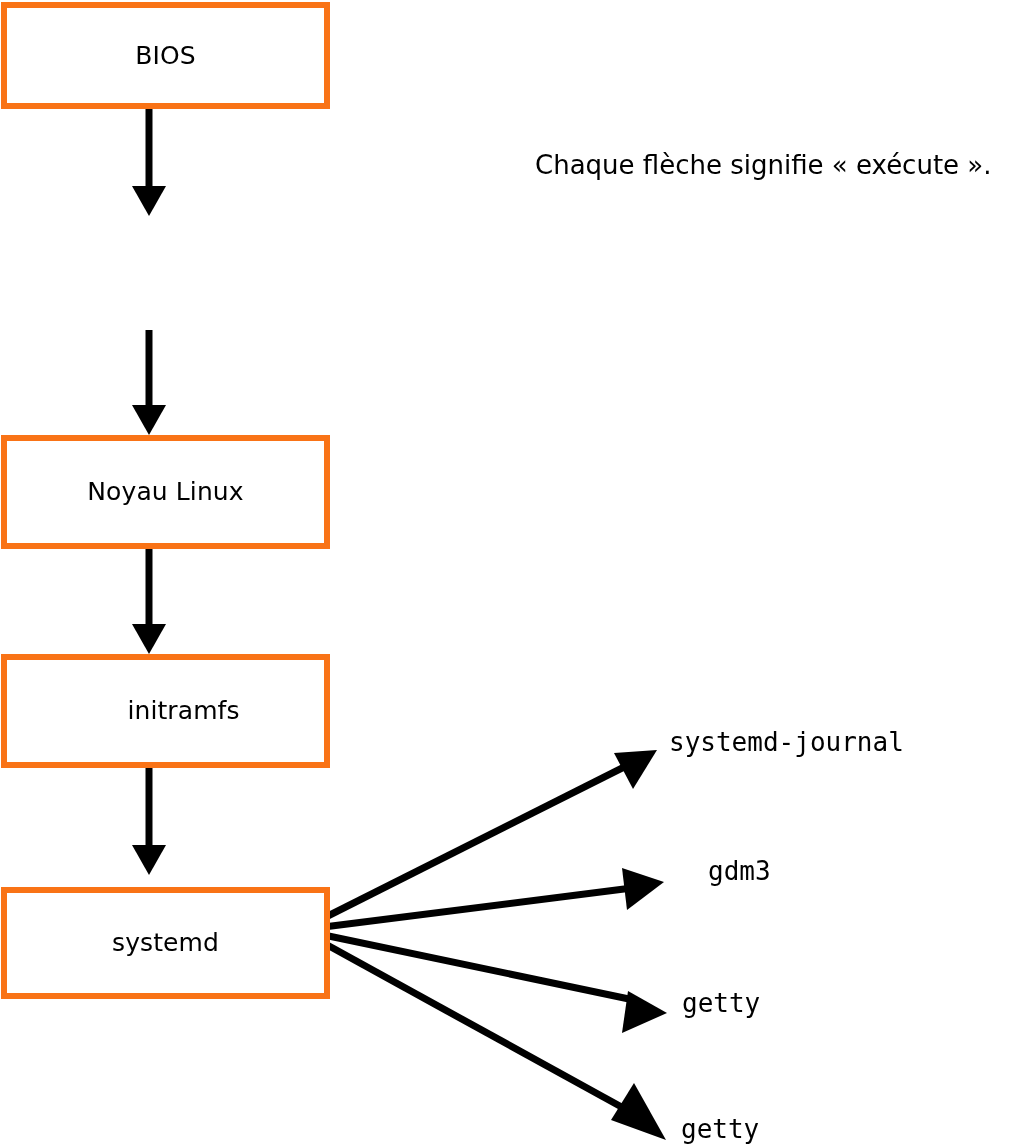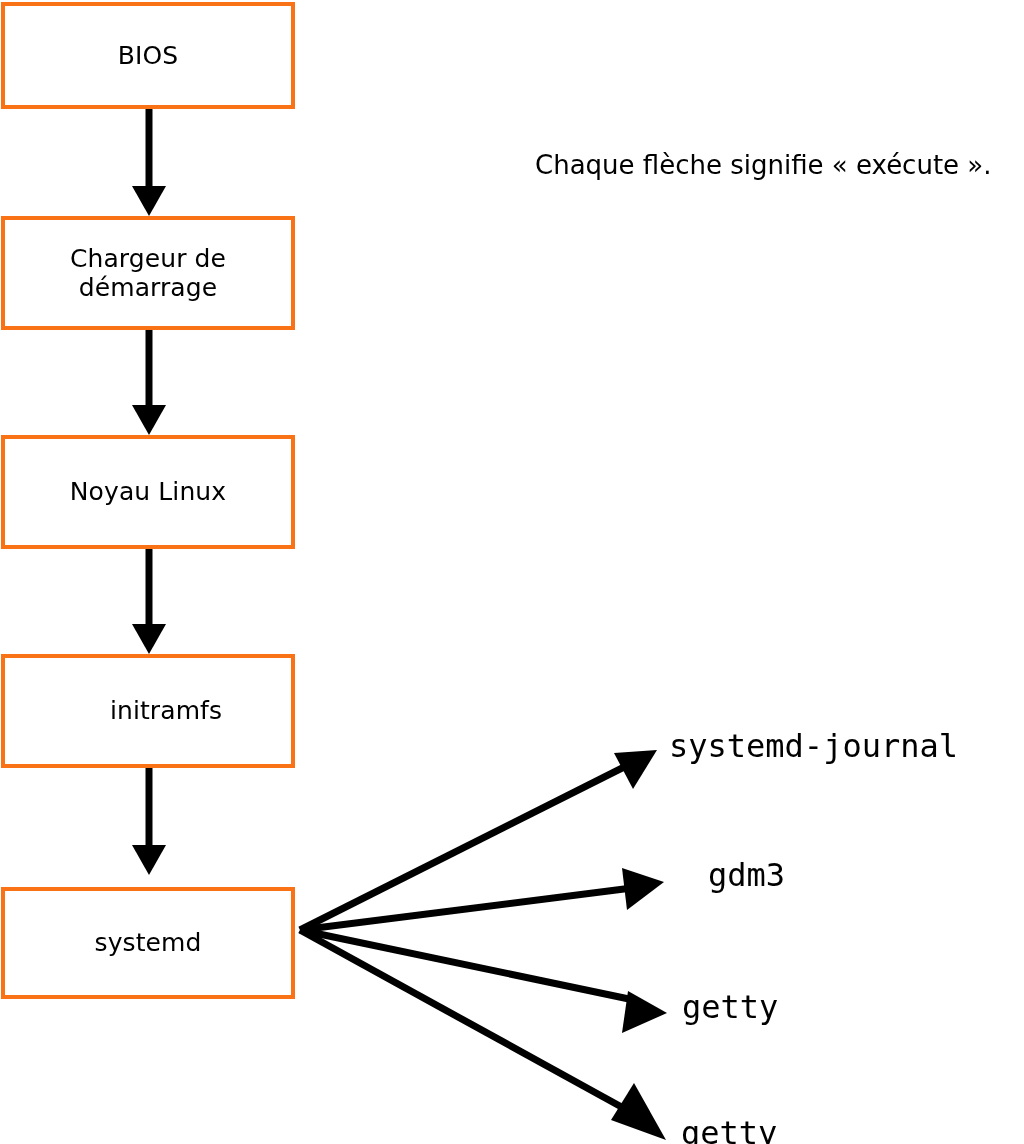--- a/index.html
+++ b/index.html
@@ -21,23 +21,23 @@
     position: absolute;
     inset: 0;
     width: 1024px;
     height: 1144px;
   }
 
   
   .node-box {
     position: absolute;
     left: 1px;
-    width: 294px;
+    width: 329px;
     box-sizing: border-box;
-    border: 4px solid #f97316;
+    border: 6px solid #f97316;
     background: #ffffff;
     display: flex;
     align-items: center;
     justify-content: center;
     text-align: center;
     line-height: 1.18;
   }
   .node-label {
     font-family: "DejaVu Sans", "Liberation Sans", sans-serif;
     font-size: 25px;
@@ -68,21 +68,21 @@
   }
   #arrow-layer .edge-head {
     fill: #000000;
     stroke: none;
   }
 
   
   .service-label {
     position: absolute;
     font-family: "DejaVu Sans Mono", "Liberation Mono", monospace;
-    font-size: 32px;
+    font-size: 26px;
     font-weight: 400;
     color: #000000;
     white-space: nowrap;
     letter-spacing: 0px;
   }
   #label-systemd-journal { left: 669px; top: 727px; }
   #label-gdm3           { left: 708px; top: 856px; }
   #label-getty          { left: 682px; top: 988px; text-align: right; }
   #label-sshd           { left: 681px; top: 1114px; }
 
@@ -145,24 +145,20 @@
     <g>
       <line class="edge-line" x1="300" y1="930" x2="627" y2="1110" stroke-width="7"></line>
       <polygon class="edge-head" points="666,1140 634,1083 611,1120"></polygon>
     </g>
   </svg>
 
   <div class="node-box" id="box-bios">
     <span class="node-label">BIOS</span>
   </div>
 
-  <div class="node-box" id="box-bootloader">
-    <span class="node-label">Chargeur de
-démarrage</span>
-  </div>
 
   <div class="node-box" id="box-kernel">
     <span class="node-label">Noyau Linux</span>
   </div>
 
   <div class="node-box" id="box-initramfs">
     <span class="node-label">initramfs</span>
   </div>
 
   <div class="node-box" id="box-systemd">

